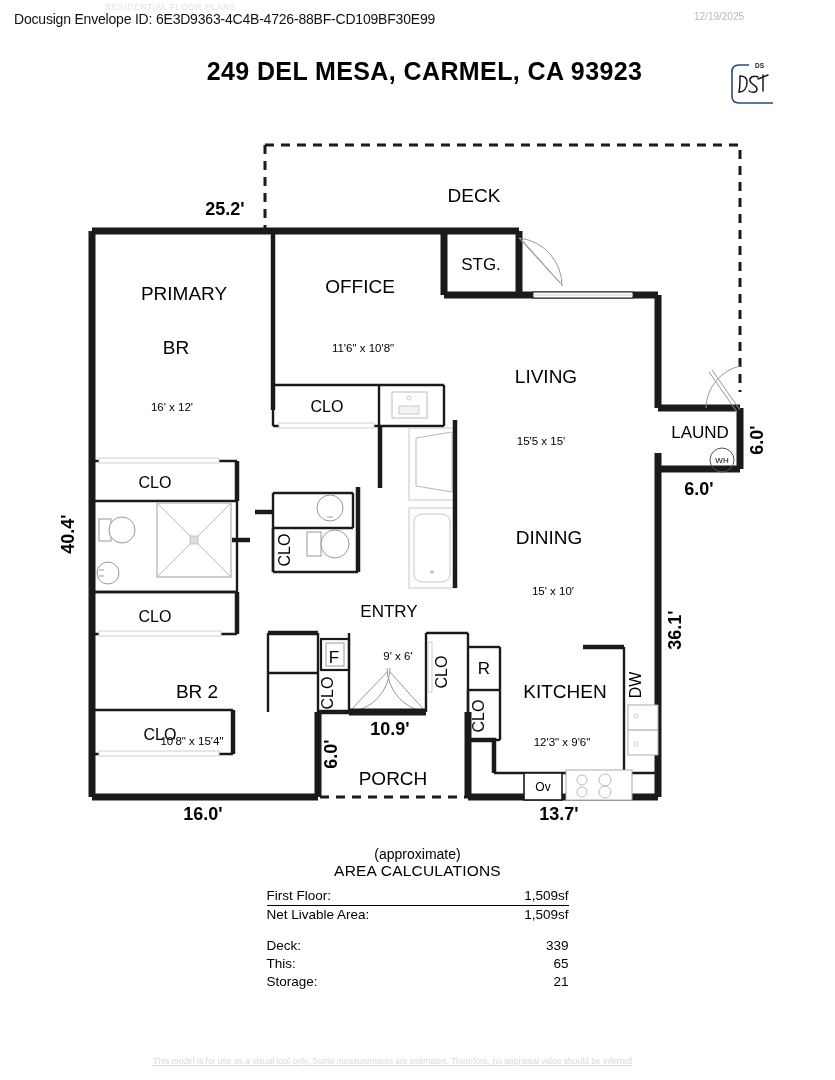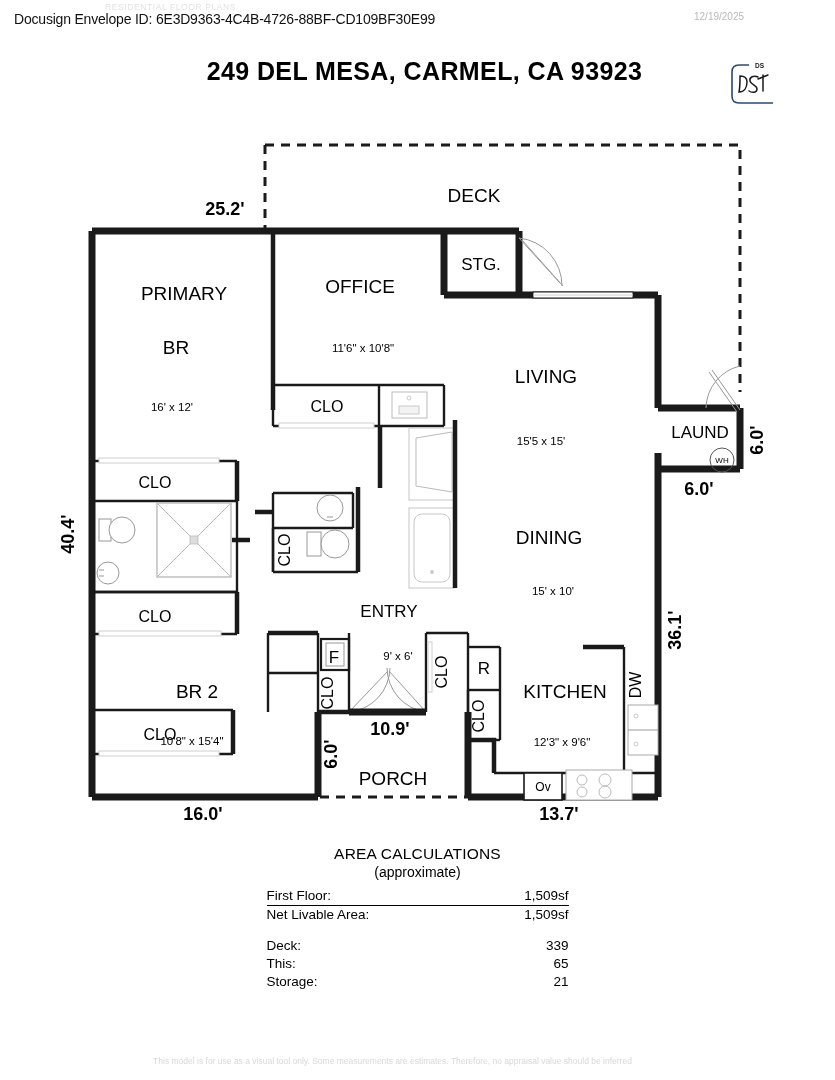--- a/index.html
+++ b/index.html
@@ -19,21 +19,21 @@
   #floorplan svg{display:block;}
   
   #area-block{left:0;top:845px;width:835px;}
   #area-title{text-align:center;font-size:15.5px;letter-spacing:.2px;}
   #area-sub{text-align:center;font-size:14px;margin-top:1px;}
   .area-table{margin:7px auto 0 auto;width:302px;font-size:13.5px;}
   .area-row{display:flex;justify-content:space-between;line-height:18px;gap:37px;}
   .area-row.ruled{border-bottom:1.4px solid #000;padding-bottom:0px;}
   .area-gap{height:13px;}
   
-  #disclaimer{left:0;top:1056px;width:785px;text-align:center;font-size:8.5px;color:#d8d8d8;}
+  #disclaimer{left:0;top:1056px;width:785px;text-align:center;font-size:8.5px;color:#d8d8d8;text-decoration:underline;}
 </style>
 </head>
 <body>
 
 <div class="abs" id="watermark-top">RESIDENTIAL FLOOR PLANS</div>
 
 <div class="abs" id="docusign-id">Docusign Envelope ID: 6E3D9363-4C4B-4726-88BF-CD109BF30E99</div>
 
 <div class="abs" id="doc-date">12/19/2025</div>
 
@@ -308,22 +308,22 @@
   <text class="dimtxt" x="699" y="375">6.0'</text>
   <text class="dimtxt" x="763" y="320" transform="rotate(-90 763 320)">6.0'</text>
   <text class="dimtxt" x="681" y="510" transform="rotate(-90 681 510)">36.1'</text>
   <text class="dimtxt" x="559" y="700">13.7'</text>
   <text class="dimtxt" x="390" y="615">10.9'</text>
   <text class="dimtxt" x="337" y="634" transform="rotate(-90 337 634)">6.0'</text>
 </svg>
 </div>
 
 <div class="abs" id="area-block">
+  <div id="area-sub">(approximate)</div>
   <div id="area-title">AREA CALCULATIONS</div>
-  <div id="area-sub">(approximate)</div>
 
   <div class="area-table">
     <div class="area-row ruled">
       <span>First  Floor:</span>
       <span>1,509sf</span>
     </div>
     <div class="area-row">
       <span>Net Livable Area:</span>
       <span>1,509sf</span>
     </div>

